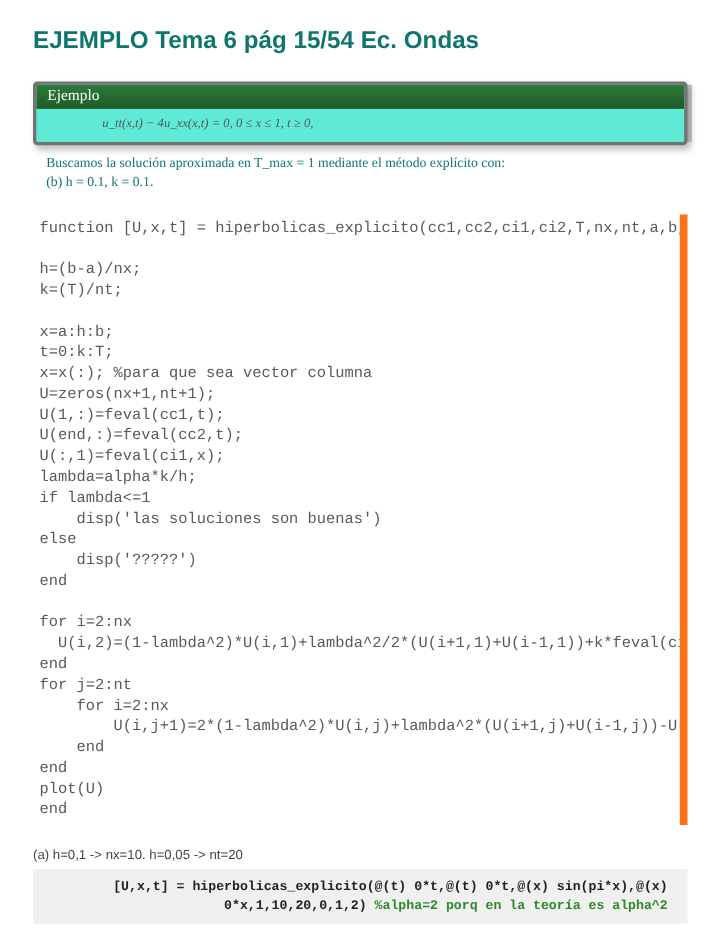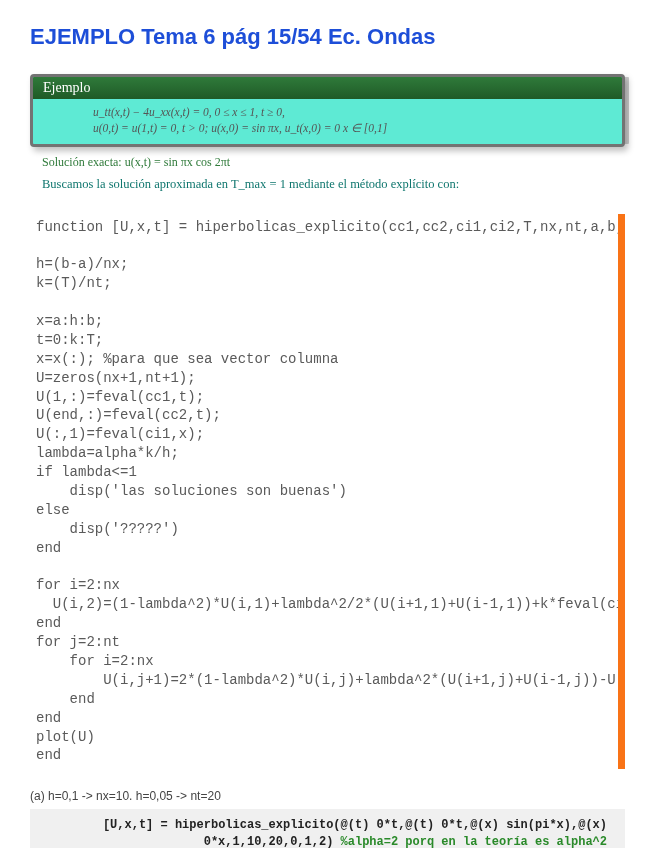--- a/index.html
+++ b/index.html
@@ -13,21 +13,21 @@
     flex-direction: column;
     align-items: center;
   }
   .page {
     width: 655px;
     box-sizing: border-box;
     padding: 20px 30px 40px 30px;
     position: relative;
   }
   h1.title {
-    color: #1d4ed8;
+    color: #0f766e;
     font-weight: bold;
     font-size: 22px;
     margin: 4px 0 24px 0;
   }
   h2.subtitle {
     color: #d86f1a;
     font-weight: bold;
     font-size: 20px;
     margin: 0 0 24px 0;
   }
@@ -113,28 +113,27 @@
 <div class="page">
 
   <h1 class="title">EJEMPLO Tema 6 pág 15/54 Ec. Ondas</h1>
 
   <div class="ex-box">
     <div class="ex-head">
       <span>Ejemplo</span>
     </div>
     <div class="ex-body">
       <div>u_tt(x,t) − 4u_xx(x,t) = 0,   0 ≤ x ≤ 1,  t ≥ 0,</div>
-      <div>u(0,t) = u(1,t) = 0, t &gt; 0;   u(x,0) = sin πx, u_t(x,0) = 0  x ∈ [0,1]</div>
     </div>
   </div>
 
-  <div class="sol-exact">Solución exacta: u(x,t) = sin πx cos 2πt</div>
 
   <div class="buscamos">
     <div>Buscamos la solución aproximada en T_max = 1 mediante el método explícito con:</div>
+    <div>(b) h = 0.1, k = 0.1.</div>
   </div>
 
   <div class="code-listing">function [U,x,t] = hiperbolicas_explicito(cc1,cc2,ci1,ci2,T,nx,nt,a,b,alpha)
 
 h=(b-a)/nx;
 k=(T)/nt;
 
 x=a:h:b;
 t=0:k:T;
 x=x(:); %para que sea vector columna

